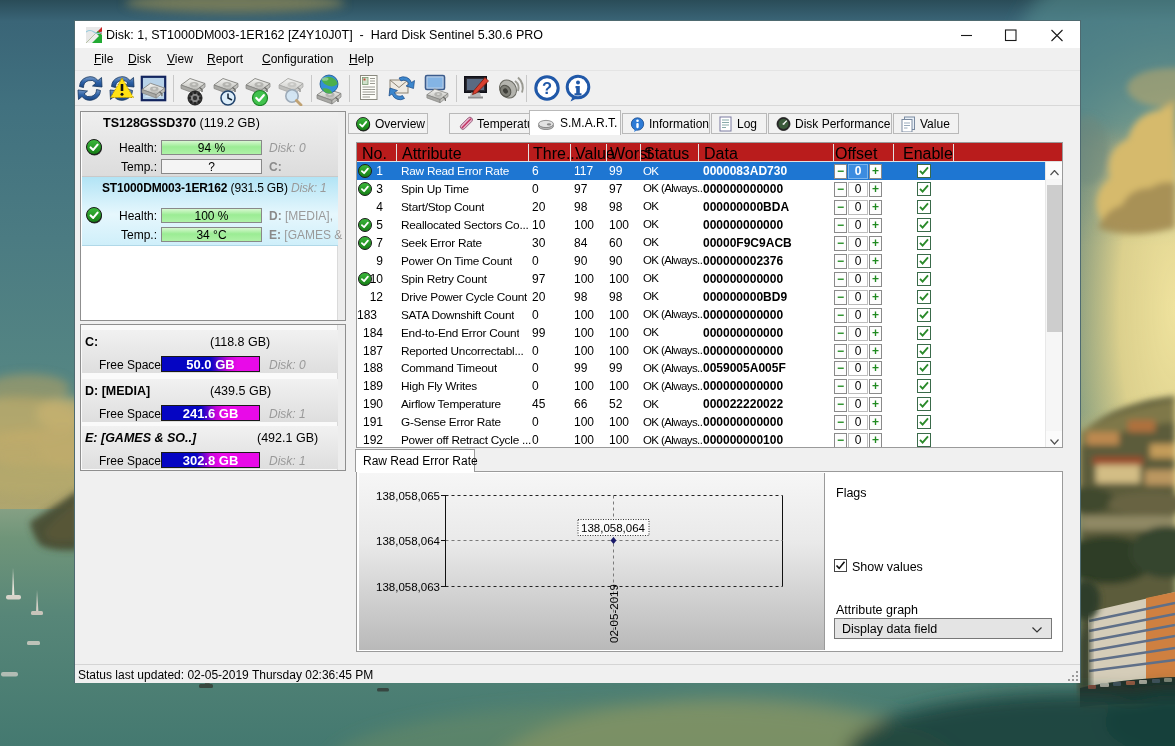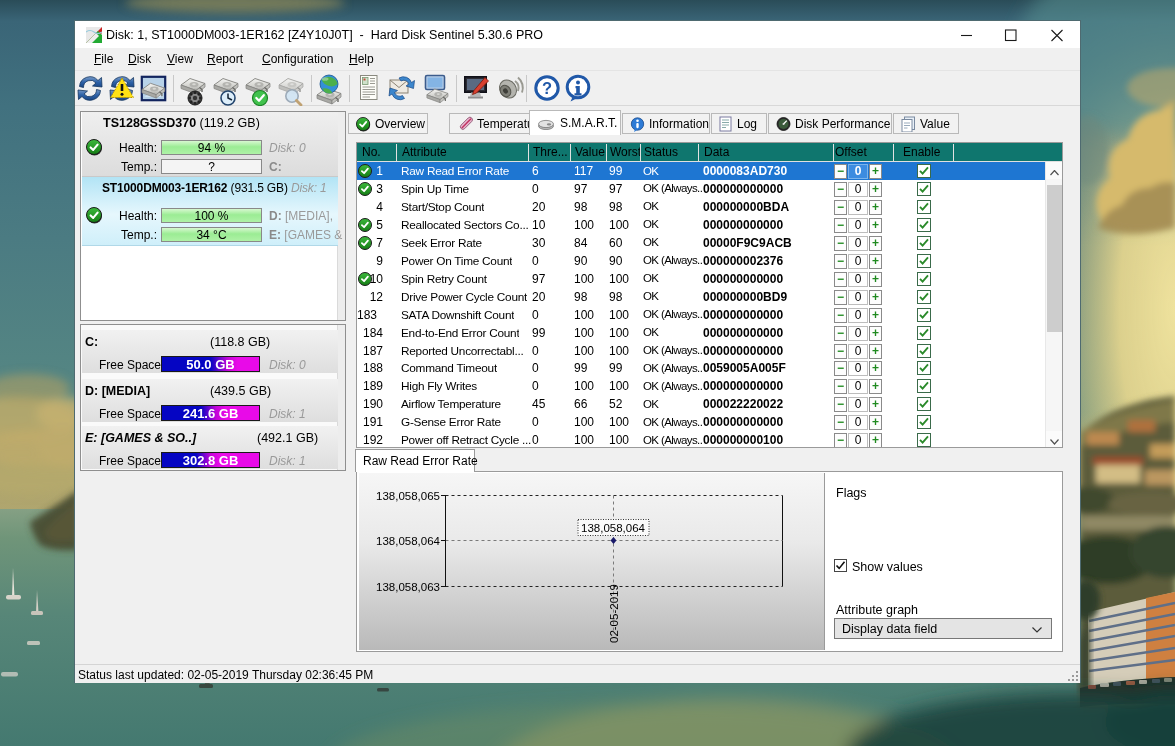--- a/index.html
+++ b/index.html
@@ -29,21 +29,21 @@
   .fsbar { position:absolute; left:79px; width:99px; height:16px; border:1px solid #1a1a1a;
            color:#fff; font-weight:bold; font-size:13px; text-align:center; line-height:15px; }
   
   .tab { position:absolute; top:92px; height:21px; background:#f2f2f2; border:1px solid #b9b9b9;
          font-size:12px; color:#000; }
   .tab.sel { top:89px; height:25px; background:#fff; border-bottom:none; z-index:3; }
   .tab .tx { position:absolute; top:3px; white-space:nowrap; }
   .tab.sel .tx { top:5px; }
   
   .grid { left:281px; top:121px; width:707px; height:306px; background:#fff; border:1px solid #9a9a9a; overflow:hidden; }
-  .hrow { position:absolute; left:0; top:0; width:100%; height:19px; background:#0f766e; border-bottom:1px solid #e0e0e0; font-size:12px; }
+  .hrow { position:absolute; left:0; top:0; width:100%; height:19px; background:#b91c1c; border-bottom:1px solid #e0e0e0; font-size:16px; }
   .hrow span { position:absolute; top:2px; }
   .hsep { position:absolute; top:1px; width:1px; height:17px; background:#e2e2e2; }
   .trow { position:absolute; left:0; width:689px; height:18px; font-size:12px; }
   .trow.sel { background:#1e76d2; color:#fff; }
   .trow span { position:absolute; top:2px; white-space:nowrap; }
   .c-attr { left:44px; font-size:11.8px; letter-spacing:-0.25px; max-width:131px; overflow:hidden; white-space:nowrap; }
   .c-thre { left:175px; }
   .c-val { left:217px; }
   .c-worst { left:252px; }
   .c-stat { left:286px; width:60px; overflow:hidden; font-size:11.5px; letter-spacing:-0.6px; top:2.5px !important; }

